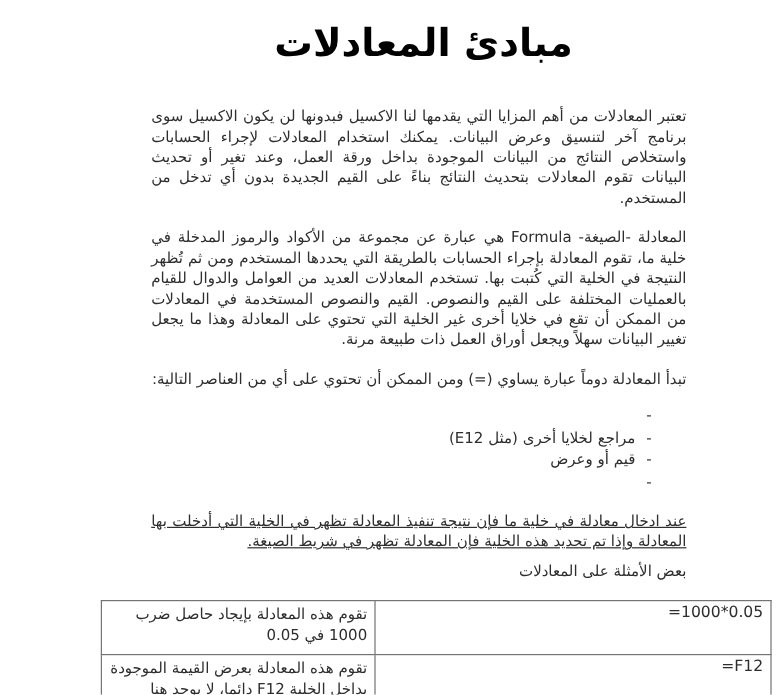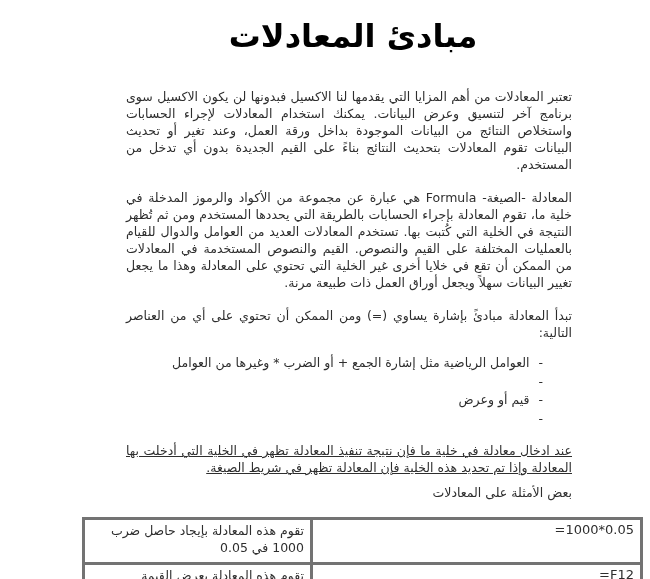--- a/index.html
+++ b/index.html
@@ -46,21 +46,21 @@
   .bullet-text { flex: 0 1 auto; }
   table.examples {
     border-collapse: collapse;
     table-layout: fixed;
     width: 558px;
     margin: 15px 7px 0 auto;
     font-size: 12.5px;
     color: #2e2e2e;
   }
   table.examples td {
-    border: 3px solid #737373;
+    border: 1px solid #737373;
     vertical-align: top;
     padding: 2px 6px;
     box-sizing: border-box;
   }
   td.formula-cell {
     direction: ltr;
     text-align: right;
     font-size: 13px;
     padding-top: 4px;
   }
@@ -77,29 +77,29 @@
 <div class="page">
 
   <h1 class="title">مبادئ المعادلات</h1>
 
   <div class="content">
 
     <p>تعتبر المعادلات من أهم المزايا التي يقدمها لنا الاكسيل فبدونها لن يكون الاكسيل سوى برنامج آخر لتنسيق وعرض البيانات. يمكنك استخدام المعادلات لإجراء الحسابات واستخلاص النتائج من البيانات الموجودة بداخل ورقة العمل، وعند تغير أو تحديث البيانات تقوم المعادلات بتحديث النتائج بناءً على القيم الجديدة بدون أي تدخل من المستخدم.</p>
 
     <p>المعادلة -الصيغة- Formula هي عبارة عن مجموعة من الأكواد والرموز المدخلة في خلية ما، تقوم المعادلة بإجراء الحسابات بالطريقة التي يحددها المستخدم ومن ثم تُظهر النتيجة في الخلية التي كُتبت بها. تستخدم المعادلات العديد من العوامل والدوال للقيام بالعمليات المختلفة على القيم والنصوص. القيم والنصوص المستخدمة في المعادلات من الممكن أن تقع في خلايا أخرى غير الخلية التي تحتوي على المعادلة وهذا ما يجعل تغيير البيانات سهلاً ويجعل أوراق العمل ذات طبيعة مرنة.</p>
 
-    <p class="tight">تبدأ المعادلة مبادئً بإشارة يساوي (=) ومن الممكن أن تحتوي على أي من العناصر التالية:</p>
+    <p class="tight">تبدأ المعادلة دوماً عبارة يساوي (=) ومن الممكن أن تحتوي على أي من العناصر التالية:</p>
 
     <div class="bullets">
       <div class="bullet-row">
         <span class="bullet-dash">-</span>
-        <span class="bullet-text">العوامل الرياضية مثل إشارة الجمع + أو الضرب * وغيرها من العوامل</span>
       </div>
       <div class="bullet-row">
         <span class="bullet-dash">-</span>
+        <span class="bullet-text">مراجع لخلايا أخرى (مثل E12)</span>
       </div>
       <div class="bullet-row">
         <span class="bullet-dash">-</span>
         <span class="bullet-text">قيم أو وعرض</span>
       </div>
       <div class="bullet-row">
         <span class="bullet-dash">-</span>
       </div>
     </div>
 

